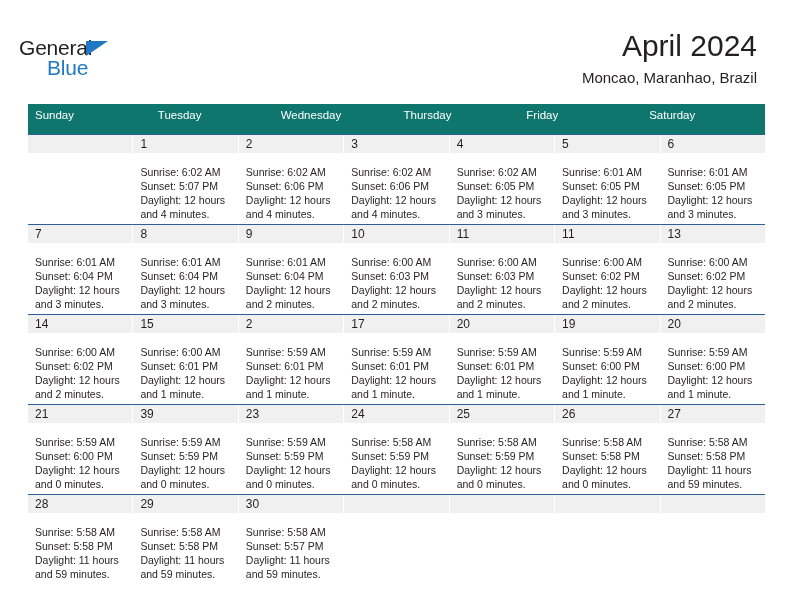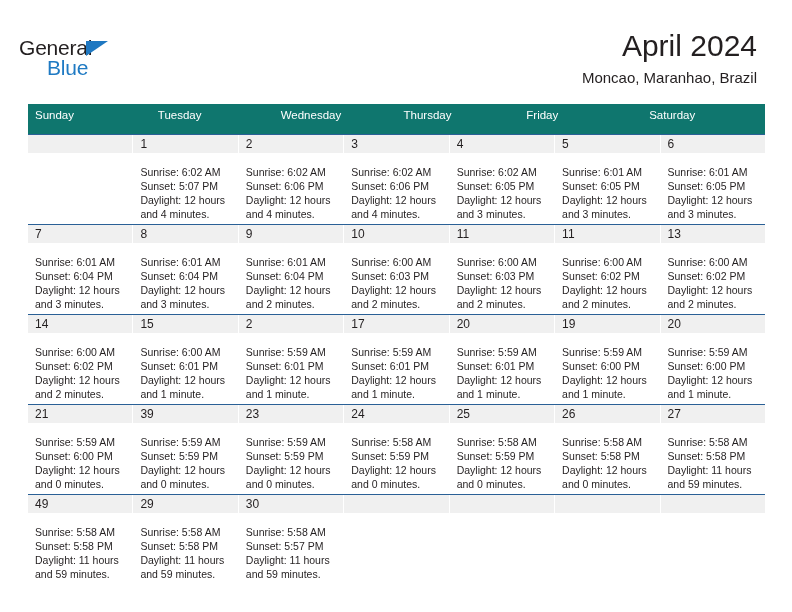--- a/index.html
+++ b/index.html
@@ -401,21 +401,21 @@
             <div class="daynum">27</div>
             <div class="detail">
               <div>Sunrise: 5:58 AM</div>
               <div>Sunset: 5:58 PM</div>
               <div class="daylight">Daylight: 11 hours and 59 minutes.</div>
             </div>
           </div>
         </div>
         <div class="week last">
           <div class="cell">
-            <div class="daynum">49</div>
+            <div class="daynum">28</div>
             <div class="detail">
               <div>Sunrise: 5:58 AM</div>
               <div>Sunset: 5:58 PM</div>
               <div class="daylight">Daylight: 11 hours and 59 minutes.</div>
             </div>
           </div>
           <div class="cell">
             <div class="daynum">29</div>
             <div class="detail">
               <div>Sunrise: 5:58 AM</div>

